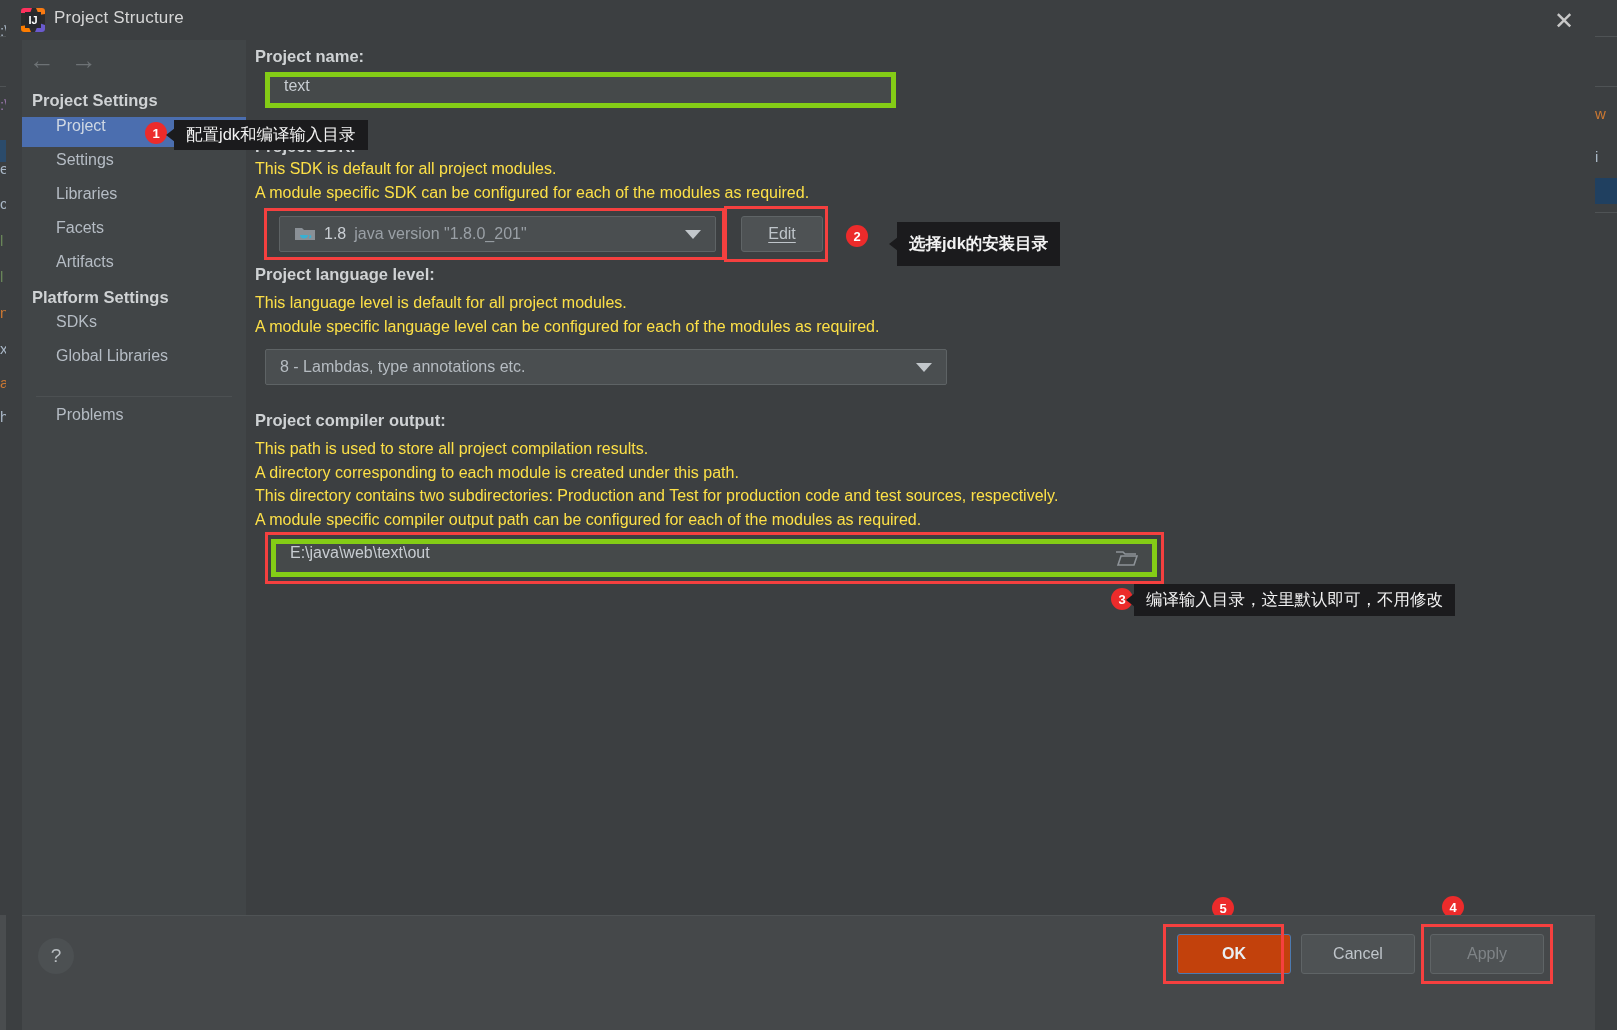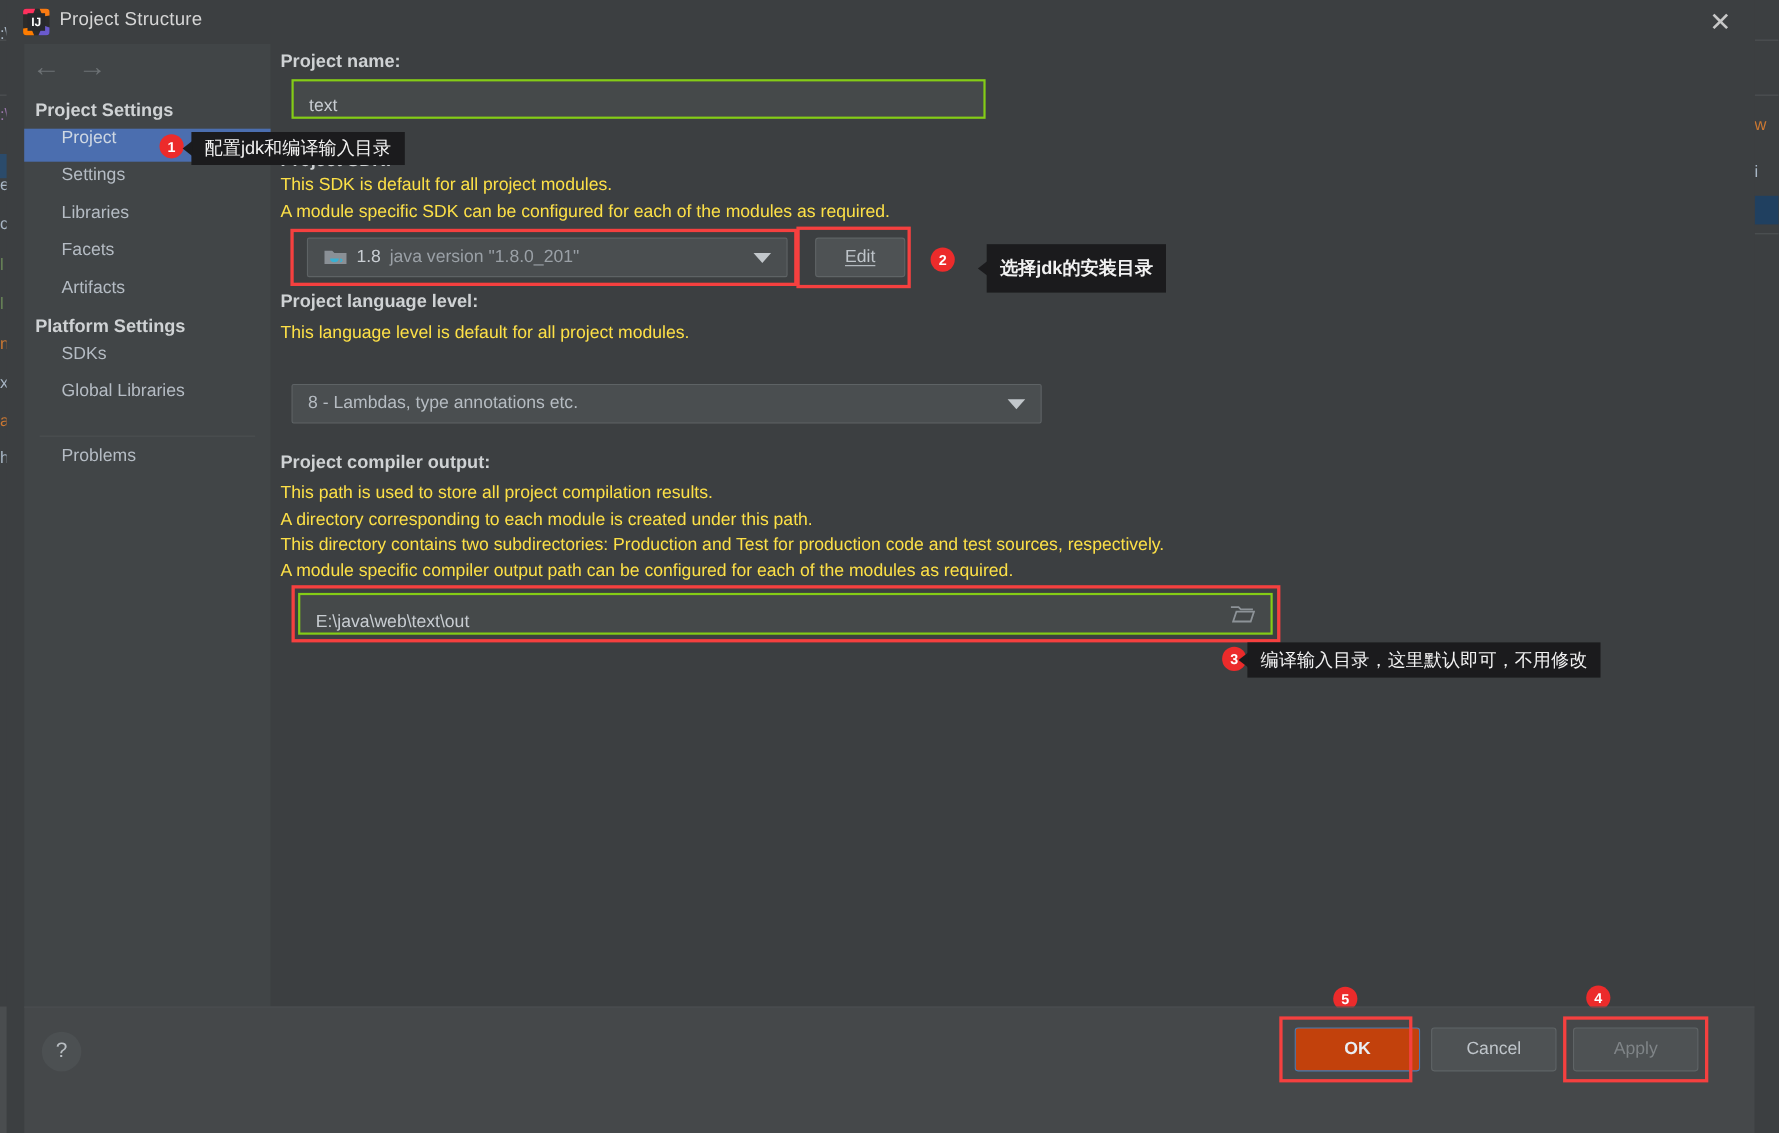--- a/index.html
+++ b/index.html
@@ -44,21 +44,21 @@
   .nav-item{position:absolute;left:16px;width:224px;height:30px;display:flex;cursor:pointer;}
   .nav-item span{padding-left:34px;font-size:16px;color:#b5bcc4;}
   .nav-item.selected{background:#4b6eaf;}
   .nav-item.selected span{color:#cfd8e3;}
   .side-divider{position:absolute;left:30px;top:396px;width:196px;height:1px;background:#4c5052;}
 
   
   .label-bold{position:absolute;font-size:16.5px;font-weight:bold;color:#cfd2d4;white-space:nowrap;}
   .desc{position:absolute;font-size:16px;color:#fde047;white-space:nowrap;}
 
-  .textfield{position:absolute;background:#45494a;border:2px solid #84cc16;box-sizing:border-box;display:flex;align-items:flex-end;}
+  .textfield{position:absolute;background:#45494a;border:5px solid #84cc16;box-sizing:border-box;display:flex;align-items:flex-start;}
   .textfield .val{padding-left:14px;font-size:16px;color:#c8cdd2;}
 
   .combo{position:absolute;background:#4a4e50;border:1px solid #5e6365;box-sizing:border-box;border-radius:2px;display:flex;align-items:center;}
   .combo .cval{padding-left:14px;font-size:16px;color:#b6bcc2;white-space:nowrap;display:flex;align-items:center;gap:8px;}
   .combo .arrow{position:absolute;right:14px;width:0;height:0;border-left:8px solid transparent;border-right:8px solid transparent;border-top:9px solid #c2c7cb;}
 
   .sdk-folder{display:inline-block;width:22px;height:18px;position:relative;vertical-align:middle;}
 
   .btn{position:absolute;box-sizing:border-box;display:flex;align-items:center;justify-content:center;
        background:#4e5254;border:1px solid #5f6466;border-radius:3px;font-size:16px;color:#bfc5ca;cursor:pointer;}
@@ -193,20 +193,21 @@
 
     <div class="btn" style="left:735px;top:216px;width:82px;height:36px;">
       <span style="text-decoration:underline;text-underline-offset:3px;">Edit</span>
     </div>
 
     <div class="red-box" style="left:258px;top:208px;width:461px;height:52px;"></div>
     <div class="red-box" style="left:718px;top:206px;width:104px;height:56px;"></div>
 
     <div class="label-bold" style="left:249px;top:265px;">Project language level:</div>
     <div class="desc" style="left:249px;top:294px;">This language level is default for all project modules.</div>
+    <div class="desc" style="left:249px;top:318px;">A module specific language level can be configured for each of the modules as required.</div>
 
     <div class="combo" style="left:259px;top:349px;width:682px;height:36px;">
       <span class="cval">8 - Lambdas, type annotations etc.</span>
       <span class="arrow"></span>
     </div>
 
     <div class="label-bold" style="left:249px;top:411px;">Project compiler output:</div>
     <div class="desc" style="left:249px;top:440px;">This path is used to store all project compilation results.</div>
     <div class="desc" style="left:249px;top:464px;">A directory corresponding to each module is created under this path.</div>
     <div class="desc" style="left:249px;top:487px;">This directory contains two subdirectories: Production and Test for production code and test sources, respectively.</div>

